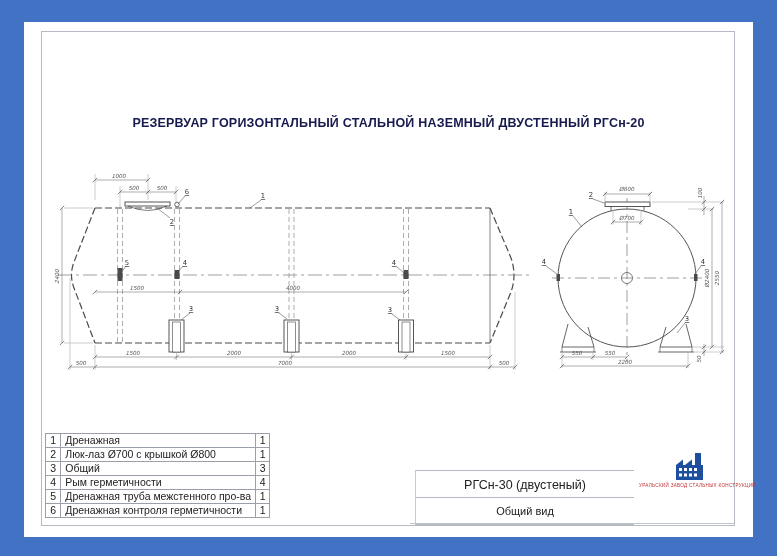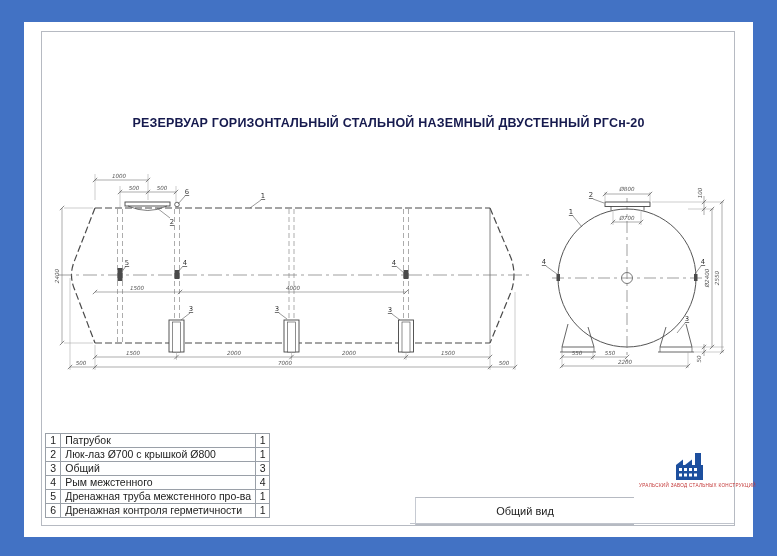--- a/index.html
+++ b/index.html
@@ -271,51 +271,52 @@
       <text class="callout" x="544" y="264" text-anchor="middle">4</text>
       <text class="callout" x="703" y="264" text-anchor="middle">4</text>
       <text class="callout" x="687" y="321" text-anchor="middle">3</text>
     </g>
   </svg>
 
   <table class="parts">
     <tbody>
       <tr>
         <td class="c num">1</td>
-        <td>Патрубок</td>
+        <td>Дренажная</td>
         <td class="c qty">1</td>
       </tr>
       <tr>
         <td class="c num">2</td>
         <td>Люк-лаз Ø700 с крышкой Ø800</td>
         <td class="c qty">1</td>
       </tr>
       <tr>
         <td class="c num">3</td>
         <td>Общий</td>
         <td class="c qty">3</td>
       </tr>
       <tr>
         <td class="c num">4</td>
-        <td>Рым межстенного</td>
+        <td>Рым герметичности</td>
         <td class="c qty">4</td>
       </tr>
       <tr>
         <td class="c num">5</td>
         <td>Дренажная труба межстенного про-ва</td>
         <td class="c qty">1</td>
       </tr>
       <tr>
         <td class="c num">6</td>
         <td>Дренажная контроля герметичности</td>
         <td class="c qty">1</td>
       </tr>
     </tbody>
   </table>
 
+  <div class="tb-cell tb-model">РГСн-30 (двустеный)</div>
   <div class="tb-cell tb-view">Общий вид</div>
   <div class="tb-bottomline"></div>
 
   <div class="logo">
     <svg width="34" height="30" viewBox="0 0 34 30">
       <g fill="#1d4f9e">
         <rect x="22" y="1" width="6" height="12"></rect>
         <path d="M3,13 L10,7.5 L10,13 Z"></path>
         <path d="M12,13 L19,7.5 L19,13 Z"></path>
         <rect x="3" y="13" width="27" height="15"></rect>

